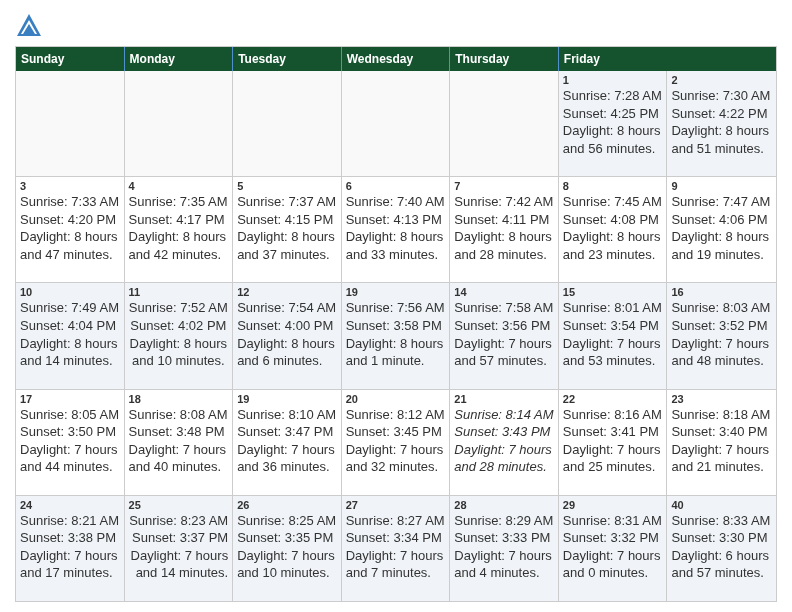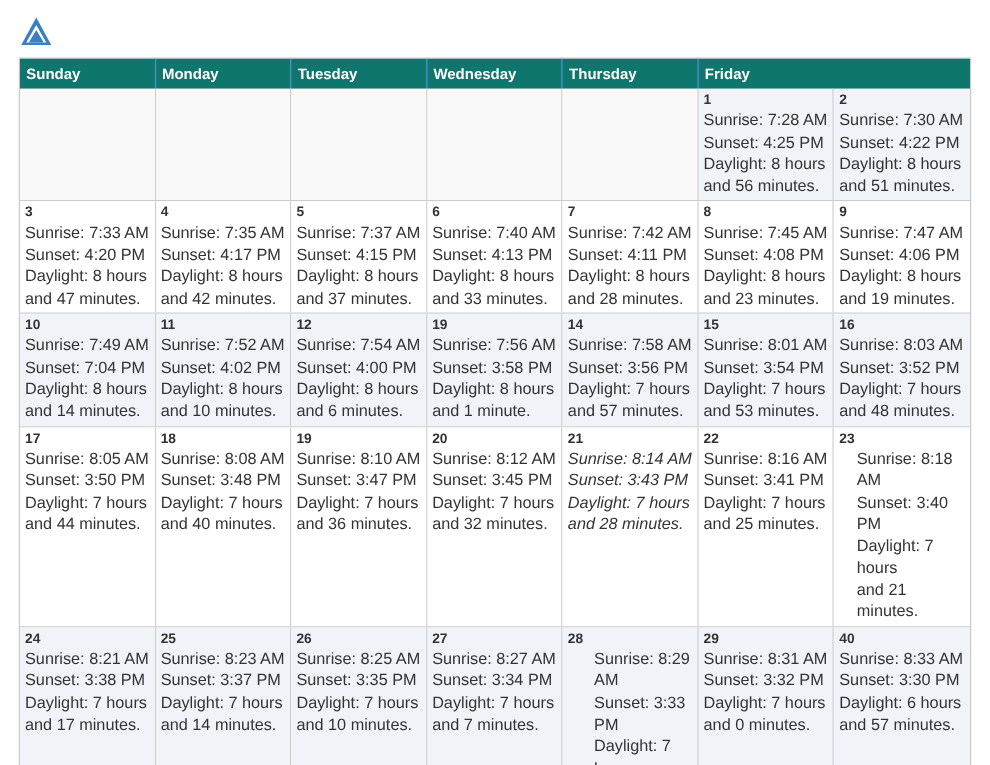--- a/index.html
+++ b/index.html
@@ -64,21 +64,21 @@
     }
     .calendar {
       flex: 1;
       display: flex;
       flex-direction: column;
       border: 1px solid #ccc;
     }
     .cal-header {
       display: grid;
       grid-template-columns: repeat(7, 1fr);
-      background: #0f766e;
+      background: #14532d;
     }
     .cal-header-cell {
       color: #fff;
       font-size: 12px;
       font-weight: bold;
       padding: 5px 5px;
       text-align: left;
       border-right: 1px solid #5090cc;
     }
     .cal-header-cell:last-child { border-right: none; }
@@ -220,27 +220,27 @@
             <div class="cell-info" style="white-space: pre-line;">Sunrise: 7:47 AM
 Sunset: 4:06 PM
 Daylight: 8 hours
 and 19 minutes.</div>
           </div>
         </div>
         <div class="cal-row">
           <div class="cal-cell shaded">
             <span class="day-num">10</span>
             <div class="cell-info" style="white-space: pre-line;">Sunrise: 7:49 AM
-Sunset: 7:04 PM
+Sunset: 4:04 PM
 Daylight: 8 hours
 and 14 minutes.</div>
           </div>
           <div class="cal-cell shaded">
             <span class="day-num">11</span>
-            <div class="cell-info" style="white-space: pre-line;">Sunrise: 7:52 AM
+            <div class="cell-info" style="white-space: pre-line; text-align: center;">Sunrise: 7:52 AM
 Sunset: 4:02 PM
 Daylight: 8 hours
 and 10 minutes.</div>
           </div>
           <div class="cal-cell shaded">
             <span class="day-num">12</span>
             <div class="cell-info" style="white-space: pre-line;">Sunrise: 7:54 AM
 Sunset: 4:00 PM
 Daylight: 8 hours
 and 6 minutes.</div>
@@ -312,58 +312,58 @@
           </div>
           <div class="cal-cell">
             <span class="day-num">22</span>
             <div class="cell-info" style="white-space: pre-line;">Sunrise: 8:16 AM
 Sunset: 3:41 PM
 Daylight: 7 hours
 and 25 minutes.</div>
           </div>
           <div class="cal-cell">
             <span class="day-num">23</span>
-            <div class="cell-info" style="white-space: pre-line; margin-left: 14px;">Sunrise: 8:18 AM
+            <div class="cell-info" style="white-space: pre-line;">Sunrise: 8:18 AM
 Sunset: 3:40 PM
 Daylight: 7 hours
 and 21 minutes.</div>
           </div>
         </div>
         <div class="cal-row">
           <div class="cal-cell shaded">
             <span class="day-num">24</span>
             <div class="cell-info" style="white-space: pre-line;">Sunrise: 8:21 AM
 Sunset: 3:38 PM
 Daylight: 7 hours
 and 17 minutes.</div>
           </div>
           <div class="cal-cell shaded">
             <span class="day-num">25</span>
-            <div class="cell-info" style="white-space: pre-line;">Sunrise: 8:23 AM
+            <div class="cell-info" style="white-space: pre-line; text-align: right;">Sunrise: 8:23 AM
 Sunset: 3:37 PM
 Daylight: 7 hours
 and 14 minutes.</div>
           </div>
           <div class="cal-cell shaded">
             <span class="day-num">26</span>
             <div class="cell-info" style="white-space: pre-line;">Sunrise: 8:25 AM
 Sunset: 3:35 PM
 Daylight: 7 hours
 and 10 minutes.</div>
           </div>
           <div class="cal-cell shaded">
             <span class="day-num">27</span>
             <div class="cell-info" style="white-space: pre-line;">Sunrise: 8:27 AM
 Sunset: 3:34 PM
 Daylight: 7 hours
 and 7 minutes.</div>
           </div>
           <div class="cal-cell shaded">
             <span class="day-num">28</span>
-            <div class="cell-info" style="white-space: pre-line; margin-left: 21px;">Sunrise: 8:29 AM
+            <div class="cell-info" style="white-space: pre-line;">Sunrise: 8:29 AM
 Sunset: 3:33 PM
 Daylight: 7 hours
 and 4 minutes.</div>
           </div>
           <div class="cal-cell shaded">
             <span class="day-num">29</span>
             <div class="cell-info" style="white-space: pre-line;">Sunrise: 8:31 AM
 Sunset: 3:32 PM
 Daylight: 7 hours
 and 0 minutes.</div>

